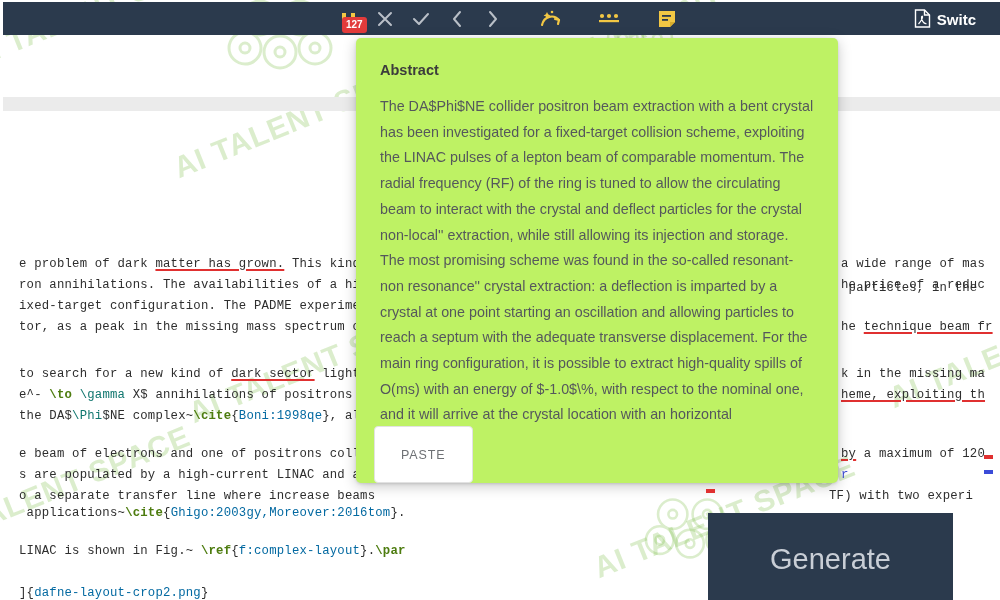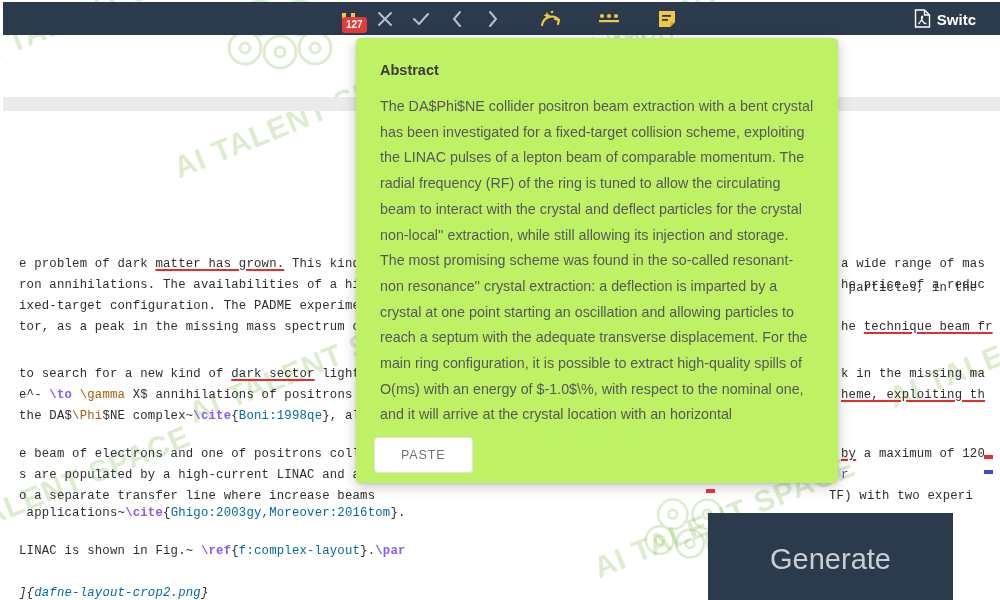--- a/index.html
+++ b/index.html
@@ -133,22 +133,22 @@
   .code-line.right { left: 838px; }
   .code-line.full  { left: 16px; }
 
   .u-red {
     text-decoration: underline;
     text-decoration-color: #e03030;
     text-decoration-thickness: 2px;
     text-underline-offset: 2px;
   }
   .tok-arg   { color: #0369a1; }
-  .tok-cmd   { color: #8b5cf6; font-weight: 700; }
-  .tok-mathv { color: #a16207; }
+  .tok-cmd   { color: #4d7c0f; font-weight: 700; }
+  .tok-mathv { color: #0f766e; }
   .tok-blue  { color: #3b4bd8; }
 
   
   #modal {
     position: absolute;
     left: 356px;
     top: 38px;
     width: 482px;
     height: 445px;
     background: #bef264;
@@ -175,21 +175,20 @@
     font-size: 14.3px;
     line-height: 25.7px;
     color: #55585c;
     font-family: "Liberation Sans", sans-serif;
     margin: 0;
     text-align: left;
   }
   #modal-actions {
     height: 66px;
     display: flex;
-    align-items: center;
     padding: 0 18px;
     box-sizing: border-box;
     gap: 36px;
   }
   .mbtn {
     font-size: 12.5px;
     letter-spacing: 0.9px;
     color: #6e7175;
     font-family: "Liberation Sans", sans-serif;
     background: #ffffff;
@@ -387,21 +386,21 @@
     <div class="code-line left" style="top:330px;">to search for a new kind of <span class="u-red">dark sector</span> light pa</div>
     <div class="code-line left" style="top:351px;">e^- <span class="tok-cmd">\to</span> <span class="tok-mathv">\gamma</span> X$ annihilations of positrons on</div>
     <div class="code-line left" style="top:372px;">the DA$<span class="tok-mathv">\Phi</span>$NE complex~<span class="tok-cmd">\cite</span>{<span class="tok-arg">Boni:1998qe</span>}, albei</div>
 
     <div class="code-line left" style="top:410px;">e beam of electrons and one of positrons collide</div>
     <div class="code-line left" style="top:431px;">s are populated by a high-current LINAC and a sm</div>
     <div class="code-line left" style="top:452px;">o a separate transfer line where increase beams</div>
     <div class="code-line left" style="top:469px;"> applications~<span class="tok-cmd">\cite</span>{<span class="tok-arg">Ghigo:2003gy,Moreover:2016tom</span>}.</div>
 
     <div class="code-line full" style="top:507px;">LINAC is shown in Fig.~ <span class="tok-cmd">\ref</span>{<span class="tok-arg">f:complex-layout</span>}.<span class="tok-cmd">\par</span></div>
-    <div class="code-line full" style="top:549px;font-style:italic;">]{<span class="tok-arg">dafne-layout-crop2.png</span>}</div>
+    <div class="code-line full" style="top:549px;">]{<span class="tok-arg">dafne-layout-crop2.png</span>}</div>
 
     <div class="code-line right" style="top:220px;">a wide range of mas</div>
     <div class="code-line right" style="top:241px;">he price of a reduc</div>
     <div class="code-line right" style="top:244px;"> particles, in the</div>
     <div class="code-line right" style="top:283px;">he <span class="u-red">technique beam fr</span></div>
 
     <div class="code-line right" style="top:330px;">k in the missing ma</div>
     <div class="code-line right" style="top:351px;"><span class="u-red">heme, exploiting th</span></div>
 
     <div class="code-line right" style="top:410px;"><span class="u-red">by</span> a maximum of 120</div>

